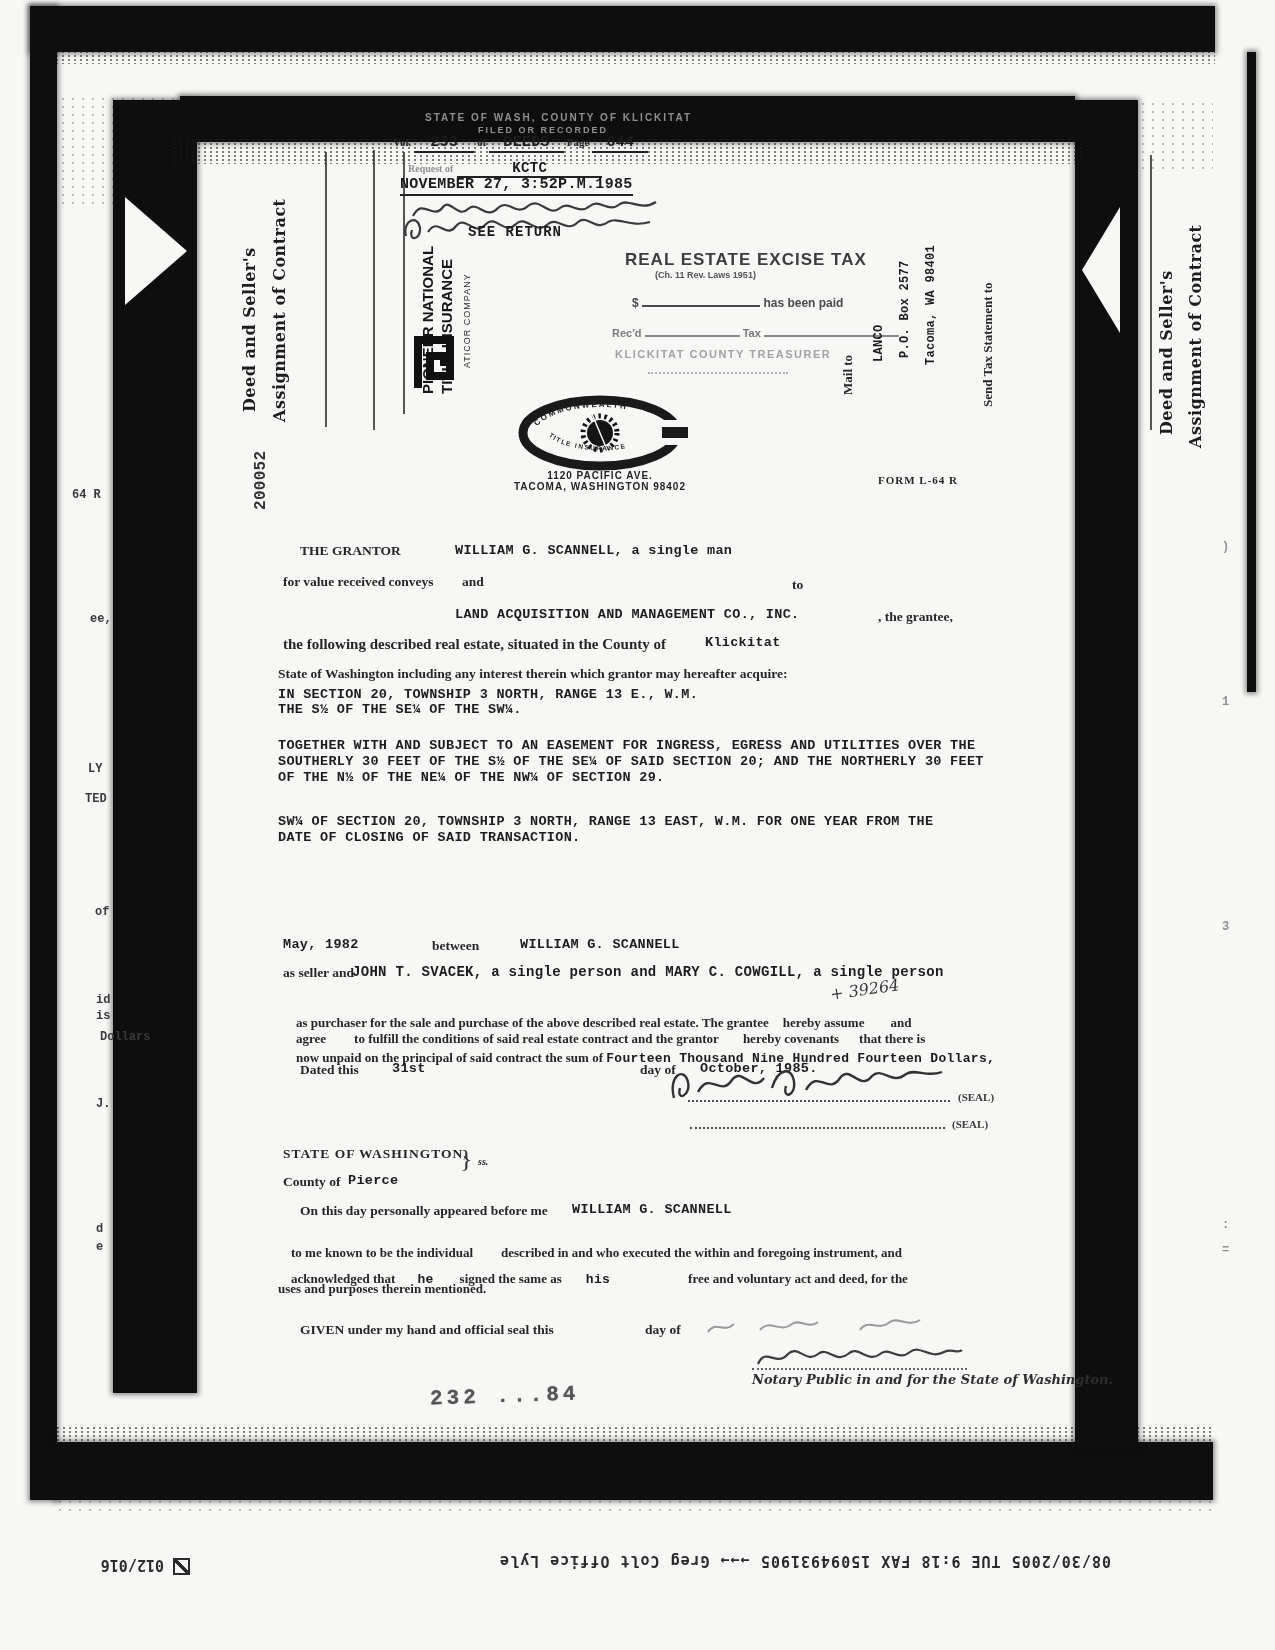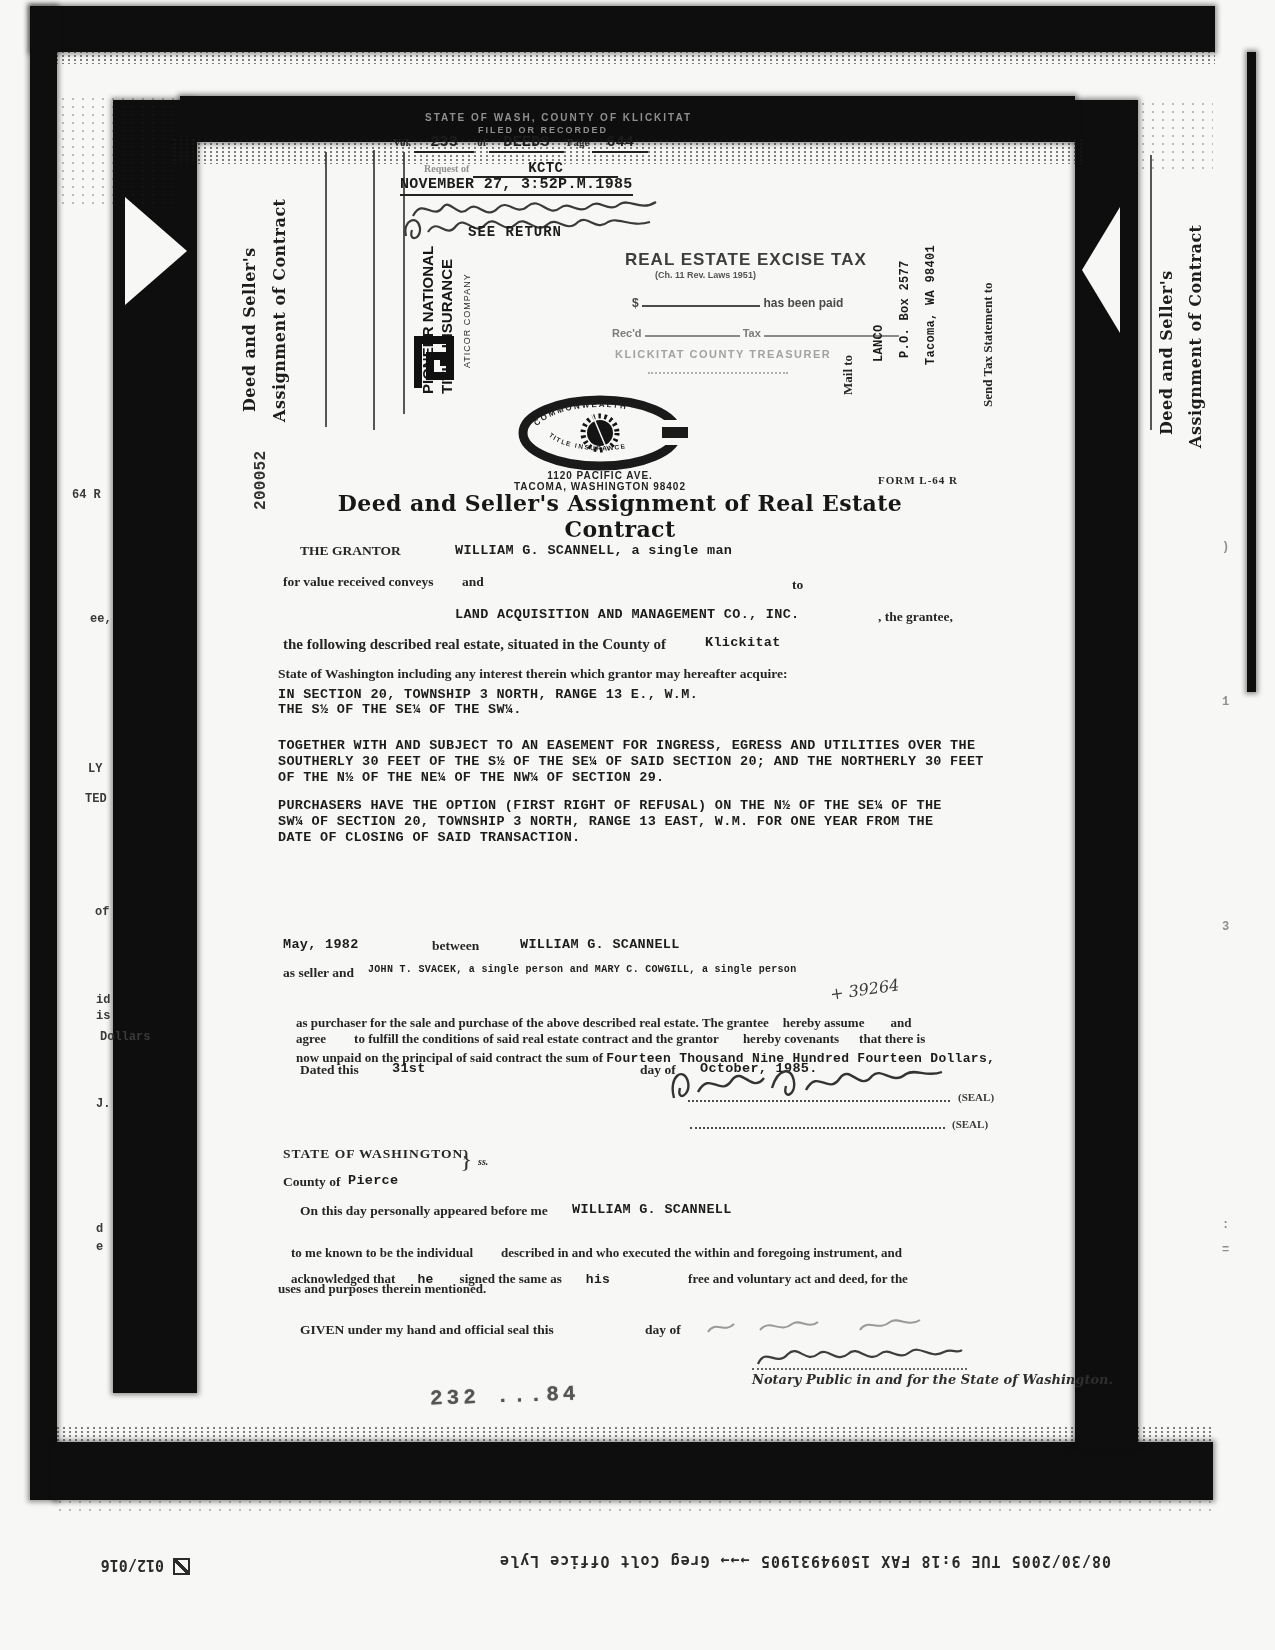--- a/index.html
+++ b/index.html
@@ -94,21 +94,21 @@
 
   <div class="abs" style="left:393px;top:134px;font-size:12px;">
     <span class="serif" style="font-size:11px;">Vol.</span>
     <span class="mono" style="font-size:15px;border-bottom:2px solid #222;padding:0 16px;">233</span>
     <span class="serif" style="font-size:11px;">of</span>
     <span class="mono" style="font-size:15px;border-bottom:2px solid #222;padding:0 14px;">DEEDS</span>
     <span class="serif" style="font-size:11px;">Page</span>
     <span class="mono" style="font-size:15px;border-bottom:2px solid #222;padding:0 14px;">644</span>
   </div>
 
-  <div class="abs" style="left:424px;top:158px;">
+  <div class="abs" style="left:408px;top:158px;">
     <span class="serif faint" style="font-size:10px;">Request of</span>
     <span class="mono" style="font-size:14px;border-bottom:2px solid #222;padding:0 55px;">KCTC</span>
   </div>
 
   <div class="abs mono" style="left:400px;top:176px;font-size:15px;border-bottom:2px solid #222;padding-bottom:1px;">NOVEMBER 27, 3:52P.M.1985</div>
 
   <svg style="left:408px;top:192px;" width="255" height="34" viewBox="0 0 255 34">
     <path d="M5,24 C15,5 25,29 35,15 C42,6 50,27 60,17 C70,8 78,29 90,16 C100,6 108,25 120,14 C132,4 140,26 152,16 C162,8 170,24 182,14 C192,6 200,22 212,12 C222,6 232,20 248,10" fill="none" stroke="#3a3a3a" stroke-width="2.2"></path>
   </svg>
   <svg style="left:398px;top:210px;" width="270" height="36" viewBox="0 0 270 36">
@@ -154,21 +154,20 @@
       <textPath href="#arcTop" startOffset="8%">COMMONWEALTH</textPath>
     </text>
     <text font-family="Liberation Sans,sans-serif" font-size="6.5" font-weight="bold" fill="#1f1f1f" letter-spacing="1.5">
       <textPath href="#arcBot" startOffset="6%">TITLE INSURANCE</textPath>
     </text>
   </svg>
   <div class="abs" style="left:500px;top:470px;width:200px;text-align:center;font-family:'Liberation Sans',sans-serif;font-weight:bold;font-size:10px;letter-spacing:1px;color:#232323;">1120 PACIFIC AVE.</div>
   <div class="abs" style="left:500px;top:481px;width:200px;text-align:center;font-family:'Liberation Sans',sans-serif;font-weight:bold;font-size:10px;letter-spacing:1px;color:#232323;">TACOMA, WASHINGTON 98402</div>
   <div class="abs serif" style="left:878px;top:474px;font-size:11px;letter-spacing:1px;">FORM L-64 R</div>
 
-  <div class="abs title" style="left:300px;top:490px;width:640px;text-align:center;">Deed and Seller's Assignment of Real Estate Contract</div>
 
   <div class="abs serif" style="left:300px;top:543px;font-size:13.5px;">THE GRANTOR</div>
   <div class="abs mono" style="left:455px;top:543px;font-size:13.5px;">WILLIAM G. SCANNELL, a single man</div>
 
   <div class="abs serif" style="left:283px;top:574px;font-size:13.5px;">for value received conveys</div>
   <div class="abs serif" style="left:462px;top:574px;font-size:13.5px;">and</div>
   <div class="abs serif" style="left:792px;top:577px;font-size:13.5px;">to</div>
 
   <div class="abs mono" style="left:455px;top:607px;font-size:13.5px;">LAND ACQUISITION AND MANAGEMENT CO., INC.</div>
   <div class="abs serif" style="left:878px;top:609px;font-size:13.5px;">, the grantee,</div>
@@ -178,31 +177,30 @@
 
   <div class="abs serif" style="left:278px;top:666px;font-size:13.5px;">State of Washington including any interest therein which grantor may hereafter acquire:</div>
 
   <div class="abs mono" style="left:278px;top:687px;font-size:13.5px;">IN SECTION 20, TOWNSHIP 3 NORTH, RANGE 13 E., W.M.</div>
   <div class="abs mono" style="left:278px;top:702px;font-size:13.5px;">THE S½ OF THE SE¼ OF THE SW¼.</div>
 
   <div class="abs mono" style="left:278px;top:738px;font-size:13.5px;">TOGETHER WITH AND SUBJECT TO AN EASEMENT FOR INGRESS, EGRESS AND UTILITIES OVER THE</div>
   <div class="abs mono" style="left:278px;top:754px;font-size:13.5px;">SOUTHERLY 30 FEET OF THE S½ OF THE SE¼ OF SAID SECTION 20; AND THE NORTHERLY 30 FEET</div>
   <div class="abs mono" style="left:278px;top:770px;font-size:13.5px;">OF THE N½ OF THE NE¼ OF THE NW¼ OF SECTION 29.</div>
 
-  <div class="abs mono" style="left:278px;top:798px;font-size:13.5px;">PURCHASERS HAVE THE OPTION (FIRST RIGHT OF REFUSAL) ON THE N½ OF THE SE¼ OF THE</div>
   <div class="abs mono" style="left:278px;top:814px;font-size:13.5px;">SW¼ OF SECTION 20, TOWNSHIP 3 NORTH, RANGE 13 EAST, W.M. FOR ONE YEAR FROM THE</div>
   <div class="abs mono" style="left:278px;top:830px;font-size:13.5px;">DATE OF CLOSING OF SAID TRANSACTION.</div>
 
 
   <div class="abs mono" style="left:283px;top:937px;font-size:13.5px;">May, 1982</div>
   <div class="abs serif" style="left:432px;top:938px;font-size:13.5px;">between</div>
   <div class="abs mono" style="left:520px;top:937px;font-size:13.5px;">WILLIAM G. SCANNELL</div>
 
   <div class="abs serif" style="left:283px;top:965px;font-size:13.5px;">as seller and</div>
-  <div class="abs mono" style="left:352px;top:964px;font-size:10px;margin-left:16px;">JOHN T. SVACEK, a single person and MARY C. COWGILL, a single person</div>
+  <div class="abs mono" style="left:352px;top:964px;font-size:14px;">JOHN T. SVACEK, a single person and MARY C. COWGILL, a single person</div>
 
   <div class="abs hand" style="left:830px;top:980px;font-size:16px;transform:rotate(-8deg);">+ 39264</div>
 
   <div class="abs pre" style="left:283px;top:999px;font-size:13px;">
     <span class="serif">as purchaser for the sale and purchase of the above described real estate. The grantee</span><span class="serif" style="margin-left:14px;">hereby assume</span><span class="serif" style="margin-left:26px;">and</span>
   </div>
   <div class="abs pre" style="left:283px;top:1015px;font-size:13px;">
     <span class="serif">agree</span><span class="serif" style="margin-left:28px;">to fulfill the conditions of said real estate contract and the grantor</span><span class="serif" style="margin-left:24px;">hereby covenants</span><span class="serif" style="margin-left:20px;">that there is</span>
   </div>
   <div class="abs pre" style="left:283px;top:1034px;font-size:13px;">

